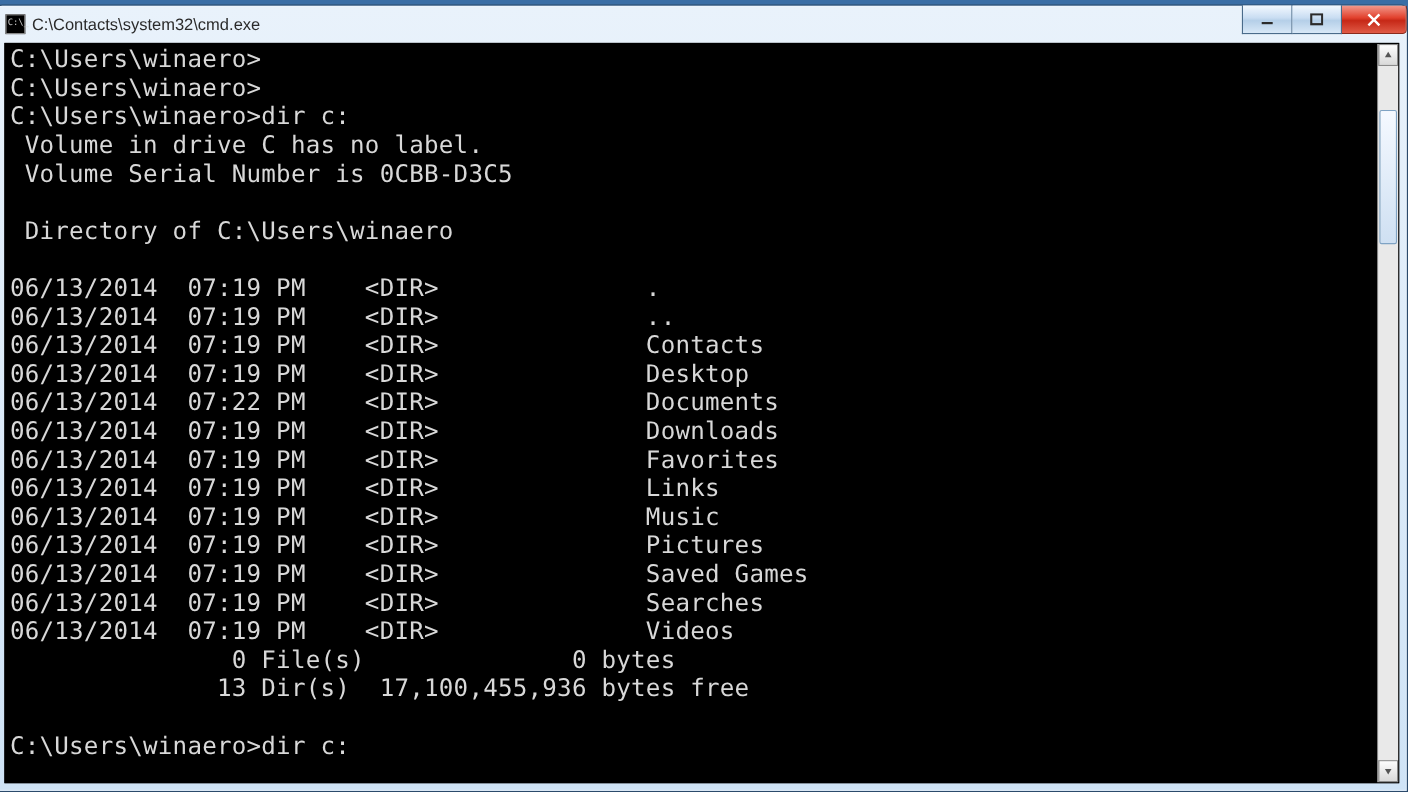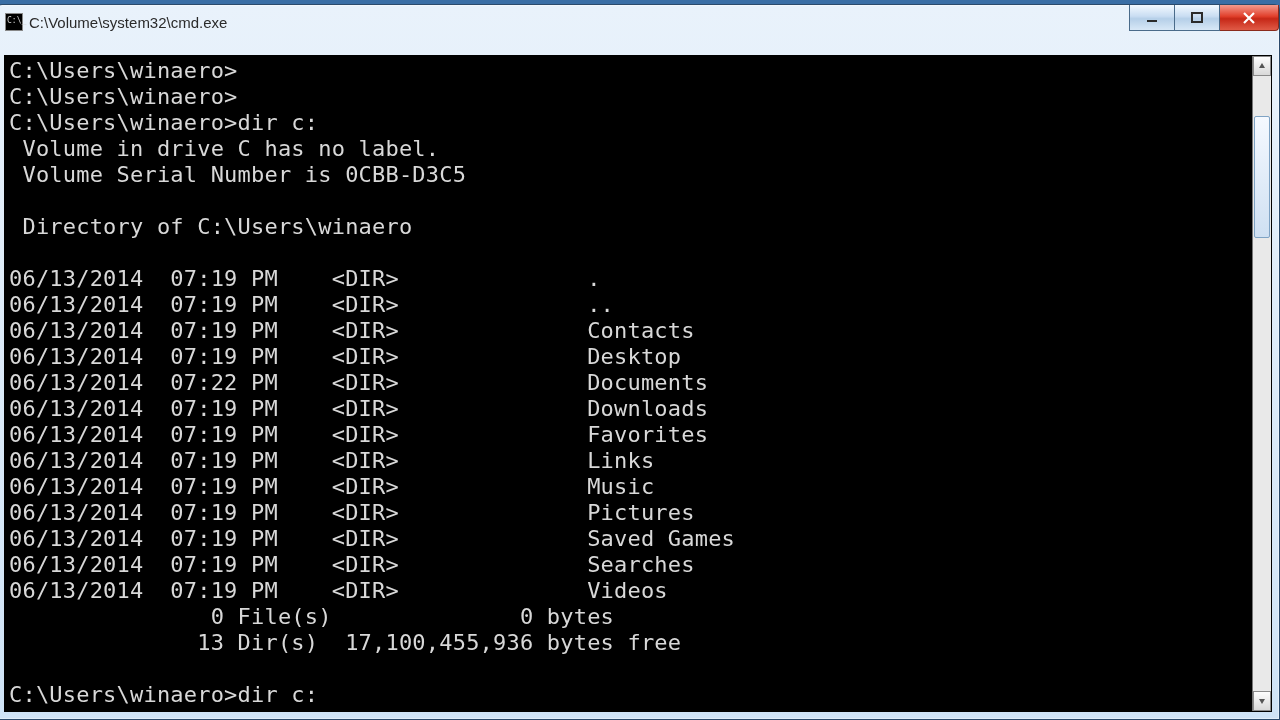--- a/index.html
+++ b/index.html
@@ -67,21 +67,21 @@
     width: 58px;
     background: linear-gradient(#f39a8d,#e1402c 45%,#c62817 55%,#e05a46);
     color:#fff;
     border-color:#8a2a1c;
     border-bottom-right-radius:4px;
   }
   .win-btn svg { display:block; }
 
   .client {
     flex: 1;
-    margin: 16px 7px 7px 7px;
+    margin: 0 7px 7px 7px;
     border: 1px solid #000;
     background: #000;
     position: relative;
     display:flex;
   }
   .console {
     flex:1;
     padding: 2px 0 2px 4px;
     color: #d8d8d8;
     font-family: Consolas, "Lucida Console", monospace;
@@ -113,21 +113,21 @@
     border:1px solid #7fa3c4;
     border-radius:2px;
   }
 </style>
 </head>
 <body>
 
 <div class="window">
   <div class="titlebar">
     <div class="icon"></div>
-    <span>C:\Volume\system32\cmd.exe</span>
+    <span>C:\Contacts\system32\cmd.exe</span>
     <div class="win-controls">
       <div class="win-btn">
         <svg width="12" height="12">
             <rect x="1" y="8" width="10" height="2" fill="currentColor"></rect>
           </svg>
       </div>
       <div class="win-btn">
         <svg width="12" height="12">
             <rect x="1" y="1" width="10" height="9" fill="none" stroke="currentColor" stroke-width="2"></rect>
           </svg>

